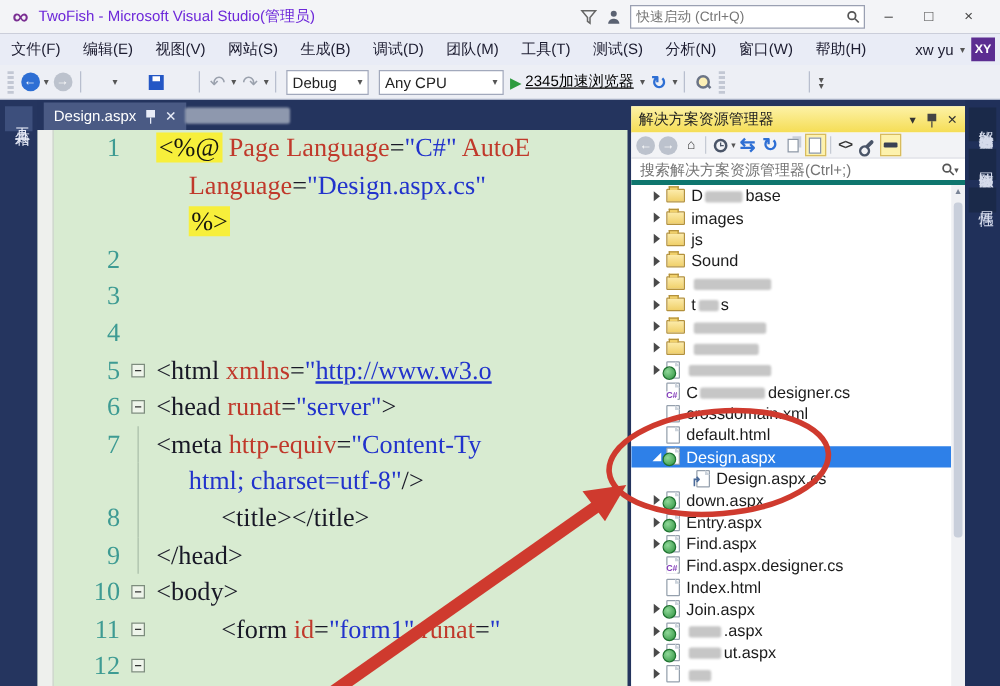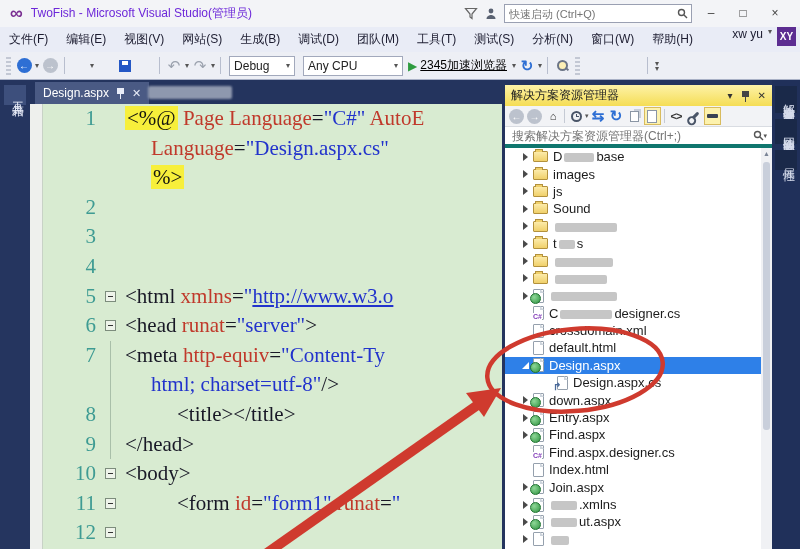--- a/index.html
+++ b/index.html
@@ -14,21 +14,21 @@
   .title-text{font-size:12px;color:#6d28d9;}
   .tb-right{position:absolute;right:0;top:0;height:27px;display:flex;align-items:center;gap:6px;padding-right:12px;}
   .qsearch{width:188px;height:19px;border:1px solid #9aa0b2;background:#fff;display:flex;align-items:center;}
   .qsearch input{flex:1;border:0;outline:0;font-size:11px;color:#8a8a8a;padding:0 4px;background:transparent;font-family:inherit;}
   .winbtn{width:26px;text-align:center;font-size:12px;color:#444;line-height:27px;}
 
   
   .menubar{position:absolute;top:27px;left:0;right:0;height:25px;background:#e9ecf6;
            display:flex;align-items:center;font-size:12px;color:#1c1c30;}
   .menu-item{padding:0 9px;line-height:25px;white-space:nowrap;}
-  .user-area{position:absolute;right:4px;top:27px;height:25px;display:flex;align-items:flex-start;gap:5px;font-size:12px;color:#1c1c30;}
+  .user-area{position:absolute;right:4px;top:27px;height:25px;display:flex;align-items:center;gap:5px;font-size:12px;color:#1c1c30;}
   .avatar{width:19px;height:19px;background:#5c2d91;color:#fff;font-size:10px;font-weight:bold;
           display:flex;align-items:center;justify-content:center;}
   .caret{font-size:8px;color:#555;}
 
   
   .toolbar{position:absolute;top:52px;left:0;right:0;height:28px;background:#edeff5;
            border-bottom:1px solid #a9b1c6;display:flex;align-items:center;gap:2px;padding:0 4px;}
   .tsep{width:1px;height:17px;background:#b8bece;margin:0 3px;flex:none;}
   .tgrip{width:5px;height:18px;margin:0 2px;background:repeating-linear-gradient(#c3c8d4 0 2px,transparent 2px 4px);flex:none;}
   .tbtn{display:flex;align-items:center;justify-content:center;min-width:18px;height:22px;flex:none;}
@@ -502,21 +502,21 @@
           </span>
           <span class="ti ti-page ti-aspx"></span>
           <span><span>Join.aspx</span></span>
         </div>
         <div class="trow">
           <span style="width: 14px; flex: 0 0 auto;"></span>
           <span class="tw">
             <span class="tw-c"></span>
           </span>
           <span class="ti ti-page ti-aspx"></span>
-          <span><span class="rd" style="width: 26px;"></span><span>.xmlns</span></span>
+          <span><span class="rd" style="width: 26px;"></span><span>.aspx</span></span>
         </div>
         <div class="trow">
           <span style="width: 14px; flex: 0 0 auto;"></span>
           <span class="tw">
             <span class="tw-c"></span>
           </span>
           <span class="ti ti-page ti-aspx"></span>
           <span><span class="rd" style="width: 26px;"></span><span>ut.aspx</span></span>
         </div>
         <div class="trow">

